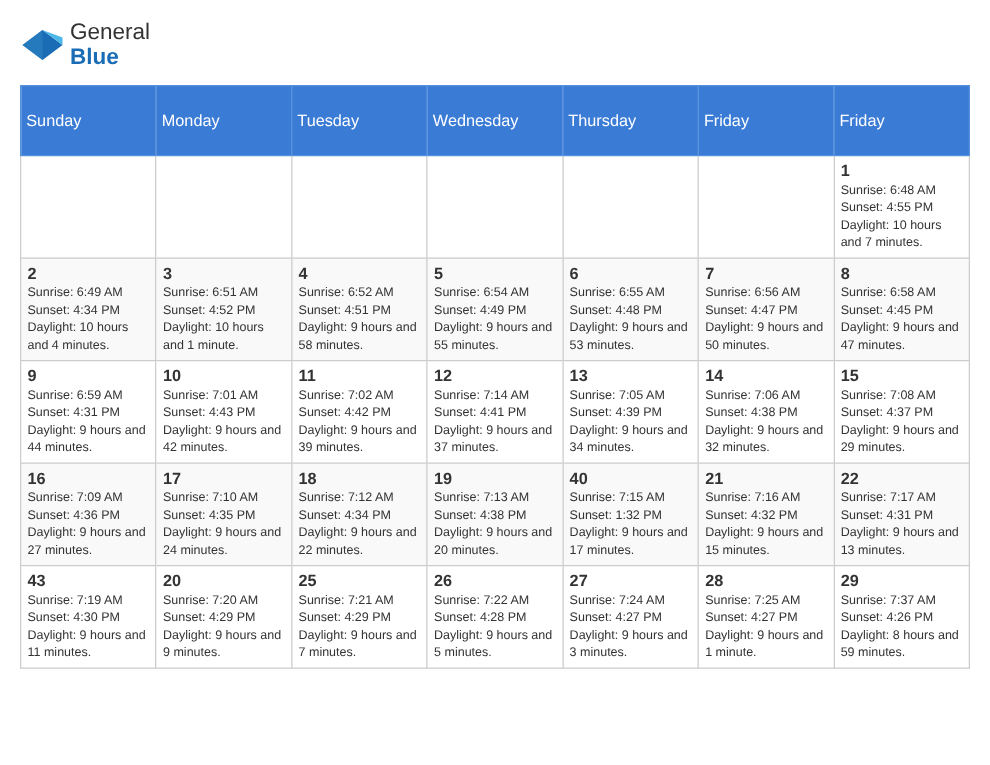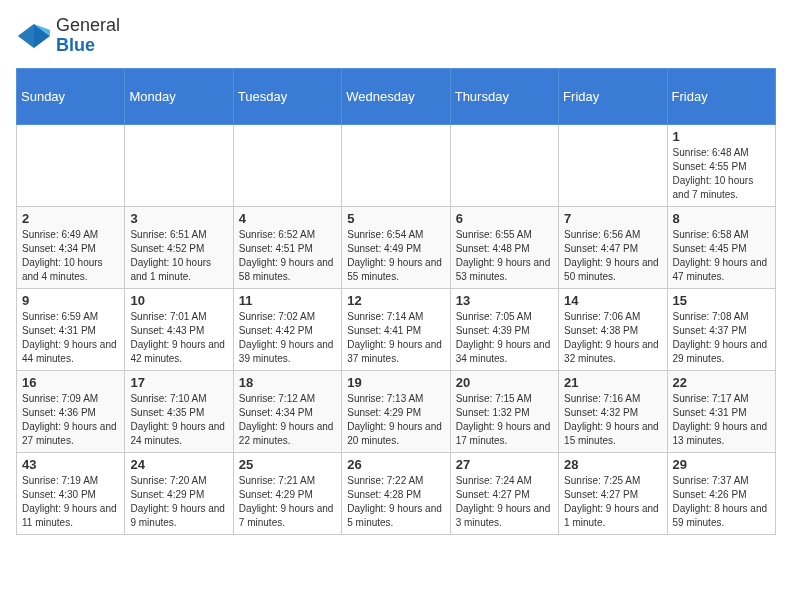--- a/index.html
+++ b/index.html
@@ -237,25 +237,25 @@
         </td>
         <td>
           <span class="day-number">18</span>
           <div class="day-info">Sunrise: 7:12 AM
 Sunset: 4:34 PM
 Daylight: 9 hours and 22 minutes.</div>
         </td>
         <td>
           <span class="day-number">19</span>
           <div class="day-info">Sunrise: 7:13 AM
-Sunset: 4:29 PM
+Sunset: 4:38 PM
 Daylight: 9 hours and 20 minutes.</div>
         </td>
         <td>
-          <span class="day-number">20</span>
+          <span class="day-number">40</span>
           <div class="day-info">Sunrise: 7:15 AM
 Sunset: 1:32 PM
 Daylight: 9 hours and 17 minutes.</div>
         </td>
         <td>
           <span class="day-number">21</span>
           <div class="day-info">Sunrise: 7:16 AM
 Sunset: 4:32 PM
 Daylight: 9 hours and 15 minutes.</div>
         </td>
@@ -267,21 +267,21 @@
         </td>
       </tr>
       <tr class="week-row">
         <td>
           <span class="day-number">43</span>
           <div class="day-info">Sunrise: 7:19 AM
 Sunset: 4:30 PM
 Daylight: 9 hours and 11 minutes.</div>
         </td>
         <td>
-          <span class="day-number">24</span>
+          <span class="day-number">20</span>
           <div class="day-info">Sunrise: 7:20 AM
 Sunset: 4:29 PM
 Daylight: 9 hours and 9 minutes.</div>
         </td>
         <td>
           <span class="day-number">25</span>
           <div class="day-info">Sunrise: 7:21 AM
 Sunset: 4:29 PM
 Daylight: 9 hours and 7 minutes.</div>
         </td>

